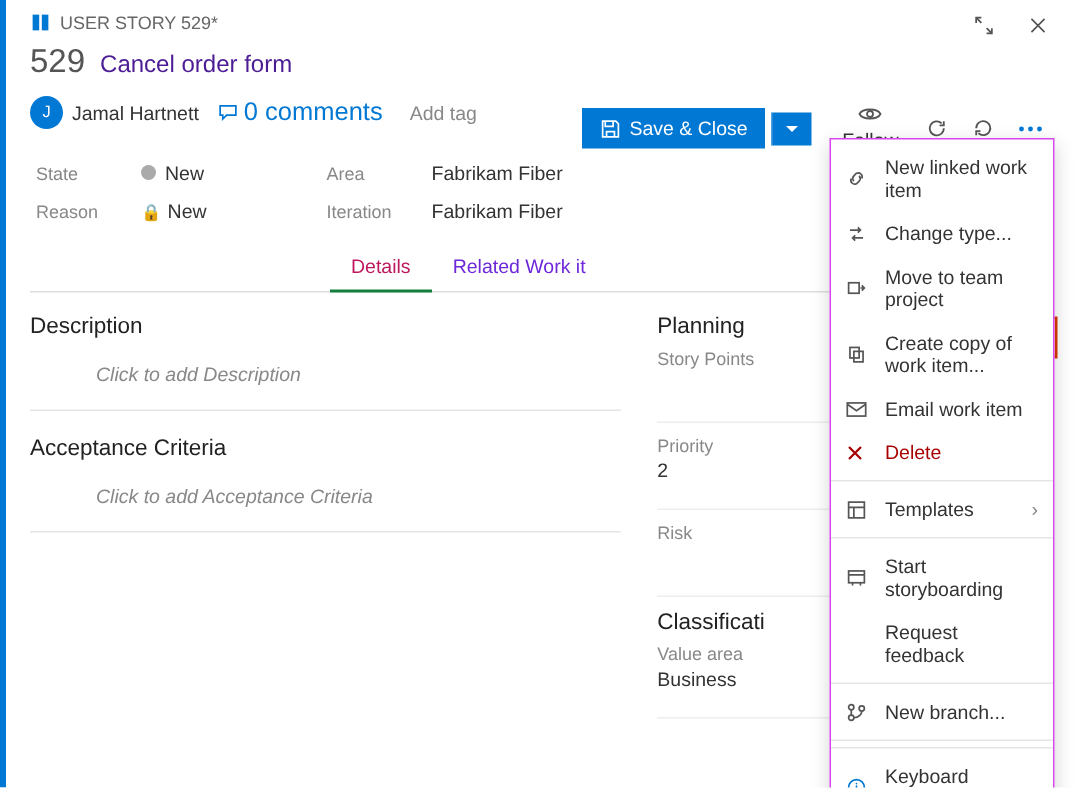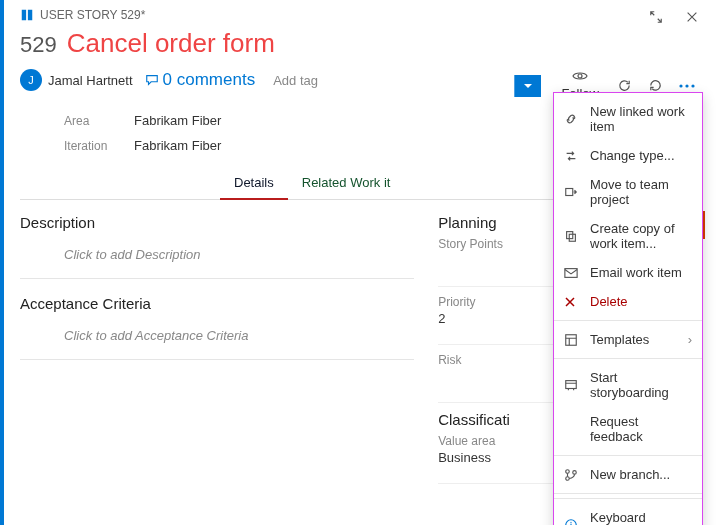--- a/index.html
+++ b/index.html
@@ -6,21 +6,21 @@
   body { width: 717px; height: 525px; background: #fff; color: #333; font-size: 13px; position: relative; overflow: hidden; }
   .sidebar-stripe { position: absolute; left: 0; top: 0; width: 4px; height: 525px; background: #0078d4; }
   .content { margin-left: 4px; padding: 8px 16px 0 16px; }
 
   .breadcrumb { display: flex; align-items: center; gap: 6px; color: #666; font-size: 12px; }
   .breadcrumb .icon { color: #0078d4; }
   .window-controls { position: absolute; top: 6px; right: 12px; display: flex; gap: 10px; align-items: center; color: #555; }
 
   .title-row { display: flex; align-items: baseline; gap: 10px; margin-top: 6px; }
   .title-id { font-size: 22px; color: #555; }
-  .title-text { font-size: 26px; color: #ef4444; }
+  .title-text { font-size: 16px; color: #4c1d95; }
 
   .meta-row { display: flex; align-items: center; gap: 12px; margin-top: 10px; }
   .avatar { width: 22px; height: 22px; border-radius: 50%; background: #6264a7; color: #fff; display: flex; align-items: center; justify-content: center; font-size: 11px; }
   .avatar.blue { background: #0078d4; }
   .avatar.green { background: #217346; }
   .comments { display: flex; align-items: center; gap: 4px; color: #0078d4; font-size: 17px; }
   .add-tag { color: #888; font-size: 13px; padding: 2px 6px; }
 
   .actions-row { position: absolute; top: 66px; right: 16px; display: flex; align-items: center; gap: 4px; }
   .save-btn { background: #0078d4; color: #fff; border: none; padding: 6px 12px; font-size: 13px; display: flex; align-items: center; gap: 6px; cursor: pointer; }
@@ -30,22 +30,22 @@
 
   .fields-grid { display: flex; gap: 40px; margin-top: 22px; margin-left: 4px; }
   .fcol { display: flex; flex-direction: column; gap: 10px; }
   .flabel { color: #888; font-size: 12px; min-width: 52px; }
   .fval { color: #333; font-size: 13px; }
   .frow { display: flex; align-items: center; gap: 18px; }
   .dot { width: 10px; height: 10px; border-radius: 50%; background: #aaa; display: inline-block; margin-right: 6px; }
   .lock { color: #888; margin-right: 4px; font-size: 11px; }
 
   .tabs { display: flex; gap: 0; border-bottom: 1px solid #ddd; margin-top: 14px; padding-left: 200px; }
-  .tab { padding: 8px 14px; color: #14532d; font-size: 13px; cursor: pointer; }
-  .tab.active { color: #0f172a; border-bottom: 2px solid #b91c1c; margin-bottom: -1px; }
+  .tab { padding: 8px 14px; color: #6d28d9; font-size: 13px; cursor: pointer; }
+  .tab.active { color: #be185d; border-bottom: 2px solid #15803d; margin-bottom: -1px; }
 
   .body-cols { display: flex; margin-top: 14px; gap: 24px; }
   .colL { flex: 1.5; }
   .colR { flex: 1; }
   .section-h { font-size: 15px; font-weight: 400; color: #222; margin-bottom: 6px; }
   .section-block { border-bottom: 1px solid #e5e5e5; padding-bottom: 8px; margin-bottom: 16px; }
   .placeholder { color: #888; font-style: italic; font-size: 13px; padding: 10px 4px 8px 4px; margin-left: 40px; }
   .kv-label { color: #888; font-size: 12px; margin-bottom: 2px; }
   .kv-val { color: #333; font-size: 13px; margin-bottom: 12px; }
   .kv-row { border-bottom: 1px solid #eee; padding-bottom: 6px; margin-bottom: 8px; }
@@ -110,20 +110,28 @@
         <svg width="14" height="14" viewBox="0 0 16 16" fill="none" stroke="#0078d4" stroke-width="1.3">
             <path d="M2 3 h12 v7 h-7 l-3 3 v-3 h-2 z"></path>
           </svg>
       </span>
       <span>0 comments</span>
     </div>
     <div class="add-tag">Add tag</div>
   </div>
 
   <div class="actions-row">
+    <button class="save-btn">
+      <span>
+        <svg width="14" height="14" viewBox="0 0 16 16" fill="#fff">
+            <path d="M2 2 h10 l2 2 v10 h-12 z M4 2 v4 h6 v-4 M5 10 h6 v4 h-6 z" fill="none" stroke="#fff" stroke-width="1.3"></path>
+          </svg>
+      </span>
+      <span>Save &amp; Close</span>
+    </button>
     <button class="save-split">
       <svg width="10" height="10" viewBox="0 0 10 10" fill="#fff">
           <path d="M1 3 L5 7 L9 3 z"></path>
         </svg>
     </button>
     <div class="follow">
       <span>
         <svg width="16" height="12" viewBox="0 0 16 12" fill="none" stroke="#555" stroke-width="1.2">
             <path d="M1 6 C3 2 13 2 15 6 C13 10 3 10 1 6 z"></path>
             <circle cx="8" cy="6" r="2"></circle>
@@ -144,20 +152,30 @@
     <span class="icon-btn">
       <svg width="16" height="4" viewBox="0 0 16 4" fill="#0078d4">
           <circle cx="2" cy="2" r="1.6"></circle>
           <circle cx="8" cy="2" r="1.6"></circle>
           <circle cx="14" cy="2" r="1.6"></circle>
         </svg>
     </span>
   </div>
 
   <div class="fields-grid">
+    <div class="fcol">
+      <div class="frow">
+        <span class="flabel">State</span>
+        <span><span class="dot"></span><span class="fval">New</span></span>
+      </div>
+      <div class="frow">
+        <span class="flabel">Reason</span>
+        <span><span class="lock">🔒</span><span class="fval">New</span></span>
+      </div>
+    </div>
     <div class="fcol" style="margin-left:40px">
       <div class="frow">
         <span class="flabel">Area</span>
         <span class="fval">Fabrikam Fiber</span>
       </div>
       <div class="frow">
         <span class="flabel">Iteration</span>
         <span class="fval">Fabrikam Fiber</span>
       </div>
     </div>

